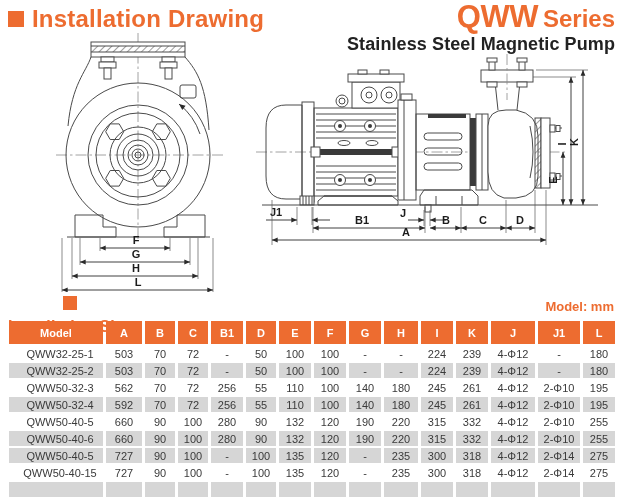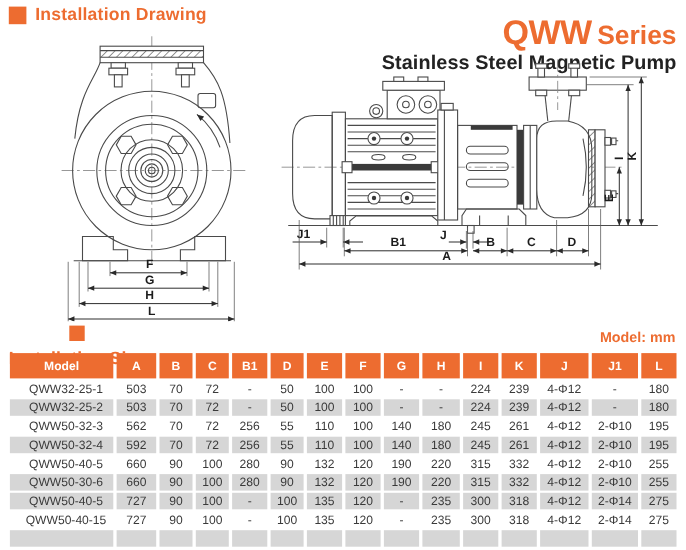--- a/index.html
+++ b/index.html
@@ -6,23 +6,23 @@
   body{
     width:624px;height:500px;position:relative;overflow:hidden;
     background:#fff;font-family:"Liberation Sans",sans-serif;
     -webkit-font-smoothing:antialiased;
   }
   .sec-head{position:absolute;left:8px;display:flex;align-items:center;gap:8px;}
   .sq{background:var(--accent,#ed6c30);display:inline-block;}
   .sq1{width:16px;height:16px;}
   .sq2{width:14px;height:14px;}
   .sec-title{color:var(--accent,#ed6c30);font-weight:800;letter-spacing:.2px;white-space:nowrap;}
-  .t1{font-size:16px;}
+  .t1{font-size:24px;}
   .t2{font-size:16px;}
-  .brand{position:absolute;top:14px;right:9px;text-align:right;line-height:1;}
+  .brand{position:absolute;top:1px;right:9px;text-align:right;line-height:1;}
   .brand-name{color:var(--accent,#ed6c30);font-size:31px;font-weight:800;letter-spacing:-.5px;}
   .brand-suffix{color:var(--accent,#ed6c30);font-size:24px;font-weight:700;margin-left:5px;}
   .brand-sub{color:#222;font-size:18px;font-weight:700;margin-top:3px;letter-spacing:.1px;}
   .unit{position:absolute;right:10px;top:299px;color:var(--accent,#ed6c30);font-size:13px;font-weight:700;}
   svg{position:absolute;left:0;top:30px;}
   .s{stroke:#4a4a4a;stroke-width:1;fill:none;}
   .sf{stroke:#4a4a4a;stroke-width:1;fill:#fff;}
   .dk{fill:#3a3a3a;stroke:none;}
   .cl{stroke:#8a8a8a;stroke-width:.8;fill:none;stroke-dasharray:11 3 2.5 3;}
   .dim{stroke:#2a2a2a;stroke-width:.9;fill:none;}
@@ -394,21 +394,21 @@
         <td>120</td>
         <td>190</td>
         <td>220</td>
         <td>315</td>
         <td>332</td>
         <td>4-Φ12</td>
         <td>2-Φ10</td>
         <td>255</td>
       </tr>
       <tr class="alt">
-        <td class="model">QWW50-30-6</td>
+        <td class="model">QWW50-40-6</td>
         <td>660</td>
         <td>90</td>
         <td>100</td>
         <td>280</td>
         <td>90</td>
         <td>132</td>
         <td>120</td>
         <td>190</td>
         <td>220</td>
         <td>315</td>

